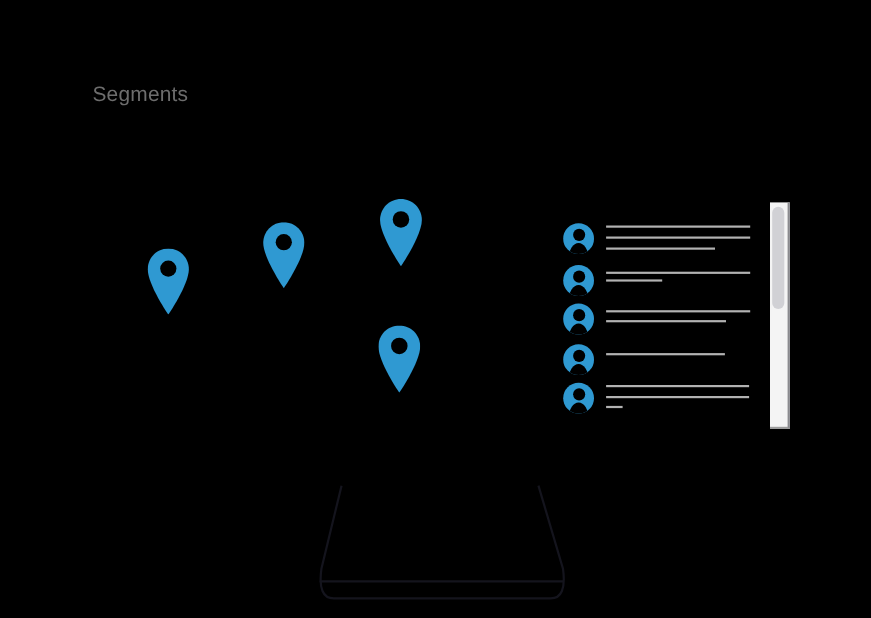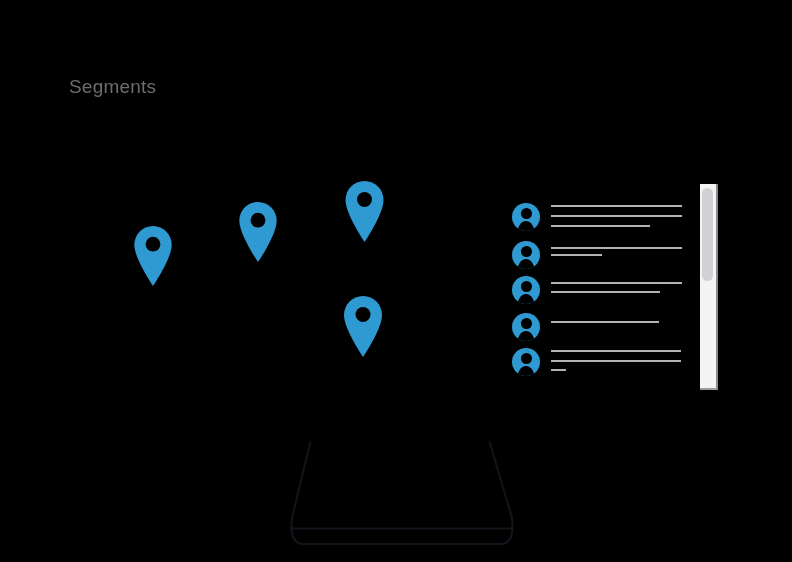--- a/index.html
+++ b/index.html
@@ -5,21 +5,21 @@
   html,body{margin:0;padding:0;background:#000;}
   #screen{
     position:relative;
     width:792px;height:562px;
     overflow:hidden;
     font-family:"Liberation Sans", sans-serif;
     background:#000;
   }
   #page-title{
     position:absolute;
-    left:69px;top:76px;
+    left:84px;top:76px;
     font-size:19px;
     letter-spacing:0.2px;
     font-weight:400;
   }
   .pin{position:absolute;line-height:0;}
   .list-row{position:absolute;}
   .avatar{
     position:absolute;left:0;top:0;
     width:28px;height:28px;
     border-radius:50%;

